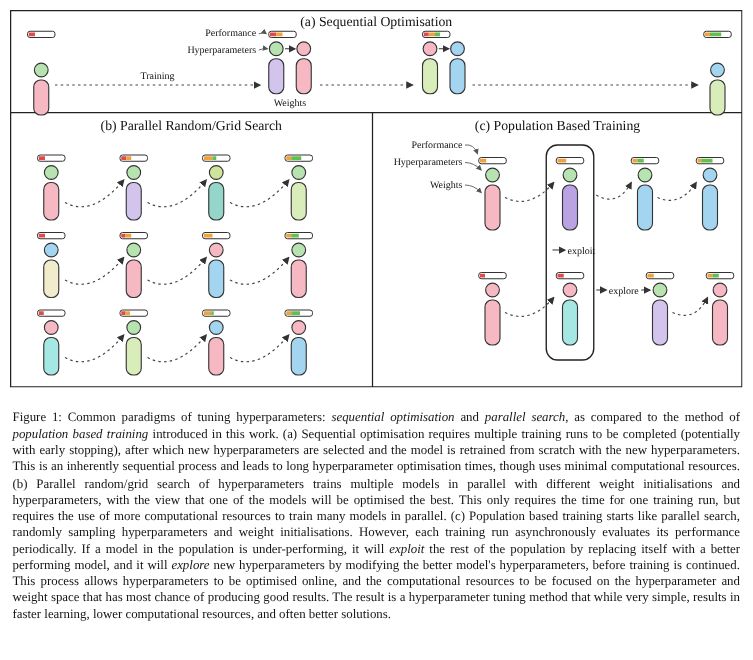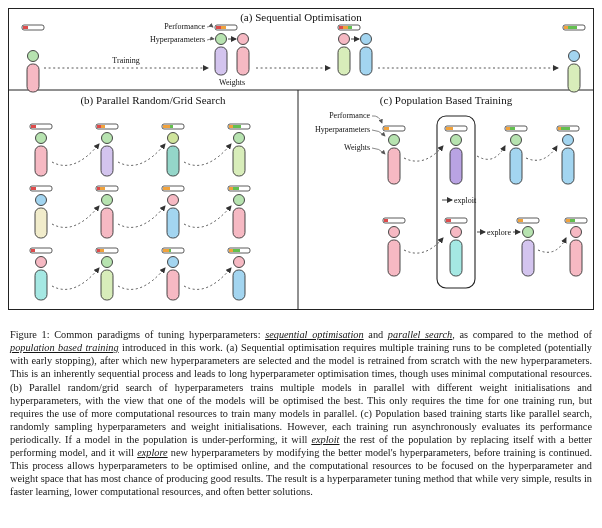--- a/index.html
+++ b/index.html
@@ -25,21 +25,21 @@
   .f-green{fill:var(--green)} .f-pink{fill:var(--pink)} .f-skyblue{fill:var(--skyblue)}
   .f-purple{fill:var(--purple)} .f-lavender{fill:var(--lavender)} .f-cyan{fill:var(--cyan)}
   .f-teal{fill:var(--teal)} .f-cream{fill:var(--cream)} .f-palegreen{fill:var(--palegreen)}
   .f-yellowgreen{fill:var(--yellowgreen)}
   .f-bred{fill:var(--bar_red)} .f-borange{fill:var(--bar_orange)} .f-bgreen{fill:var(--bar_green)}
 
   .caption {
     position:absolute; left:10px; top:318px; width:582px;
     font-size:10.3px; line-height:1.27; text-align:justify; color:#151515;
   }
-  .caption .it { font-style:italic;text-decoration:underline; }
+  .caption .it { font-style:italic; }
 </style>
 </head>
 <body>
 
 <div class="page">
 
 <svg class="figure-svg" width="586" height="302" viewBox="0 0 586 302">
   <defs>
     <marker id="arr" viewBox="0 0 6 6" markerWidth="6" markerHeight="6" refX="5" refY="3" orient="auto" markerUnits="userSpaceOnUse">
       <path d="M0,0L6,3L0,6Z" fill="#333"></path>

